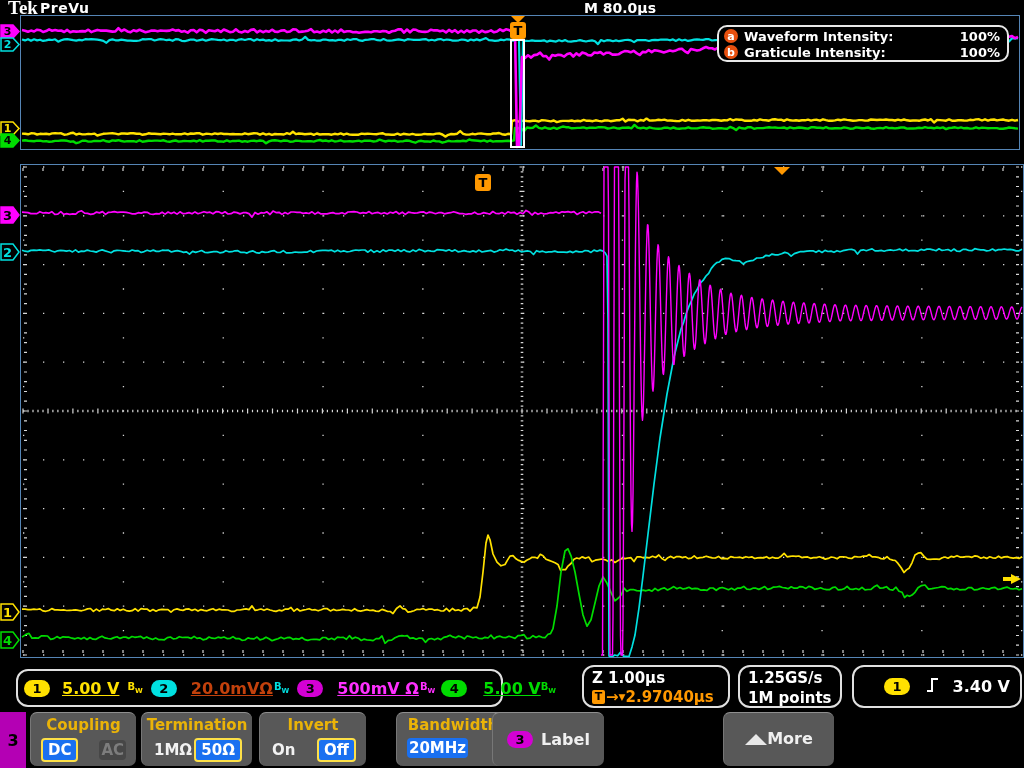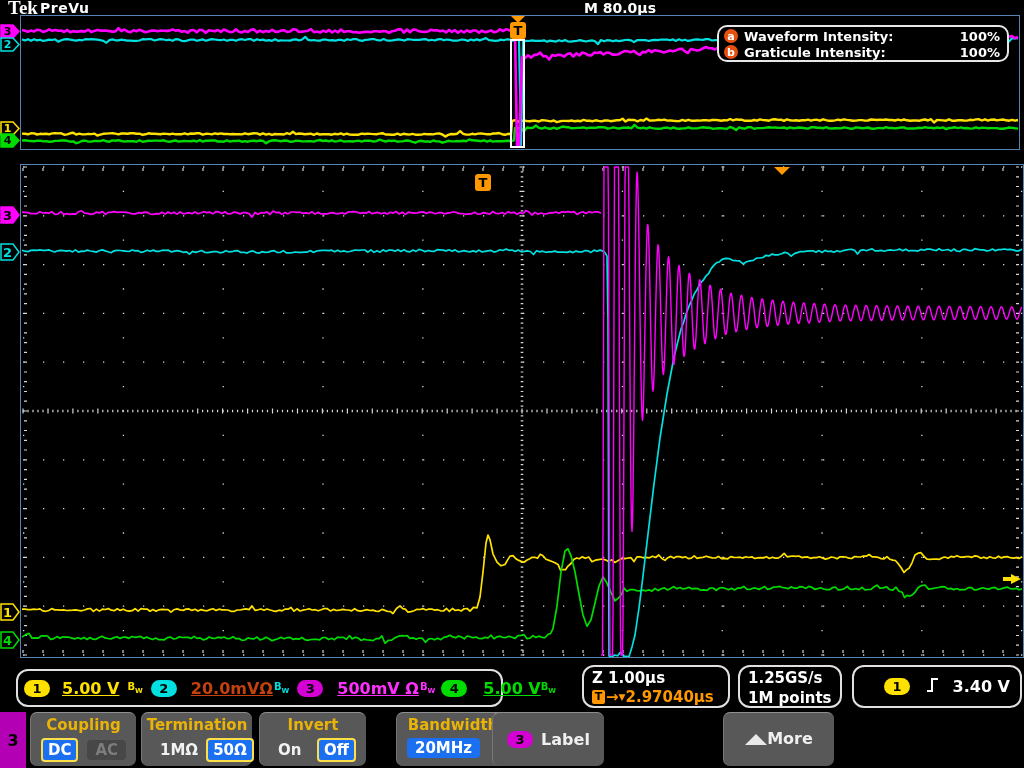--- a/index.html
+++ b/index.html
@@ -46,21 +46,21 @@
   .trig-level{margin-left:auto;font-size:16px;}
   .slope-icon{margin-left:16px;}
   
   .menubar{position:absolute;left:0;top:712px;width:1024px;height:56px;background:#000;}
   .chan-tab{position:absolute;left:0;top:0;width:26px;height:56px;background:#b400b4;color:#000;
             display:flex;align-items:center;justify-content:center;font-size:16px;}
   .mbtn{position:absolute;top:0;height:54px;background:#585858;border-radius:7px;border-top:1px solid #8f8f8f;
         border-left:1px solid #777;box-sizing:border-box;color:#f0f0f0;}
   .mtitle{text-align:center;font-size:15px;margin-top:3px;color:#eab308;}
   .opt-row{display:flex;justify-content:space-between;align-items:center;padding:4px 10px 0 10px;}
-  .pill{font-size:15px;padding:0 8px;border-radius:4px;line-height:20px;}
+  .pill{font-size:15px;padding:0 2px;border-radius:4px;line-height:20px;}
   .pill.selected{background:#1a70f0;color:#fff;border:2px solid #fde047;padding:0 5px;}
   .pill.highlight{background:#1a70f0;color:#fff;}
   .pill.disabled{background:#474747;color:#7d7d7d;}
   .pill.plain{color:#f2f2f2;}
   .center-row{display:flex;justify-content:center;align-items:center;height:100%;padding-bottom:2px;}
   .label-oval{display:inline-flex;align-items:center;justify-content:center;width:26px;height:17px;border-radius:9px;
               background:#d400d4;color:#000;font-size:13px;margin-right:8px;}
   .more-col{display:flex;flex-direction:row;align-items:center;justify-content:center;height:100%;}
   .up-tri{width:0;height:0;border-left:11px solid transparent;border-right:11px solid transparent;
           border-bottom:11px solid #e8e8e8;margin-bottom:1px;}

